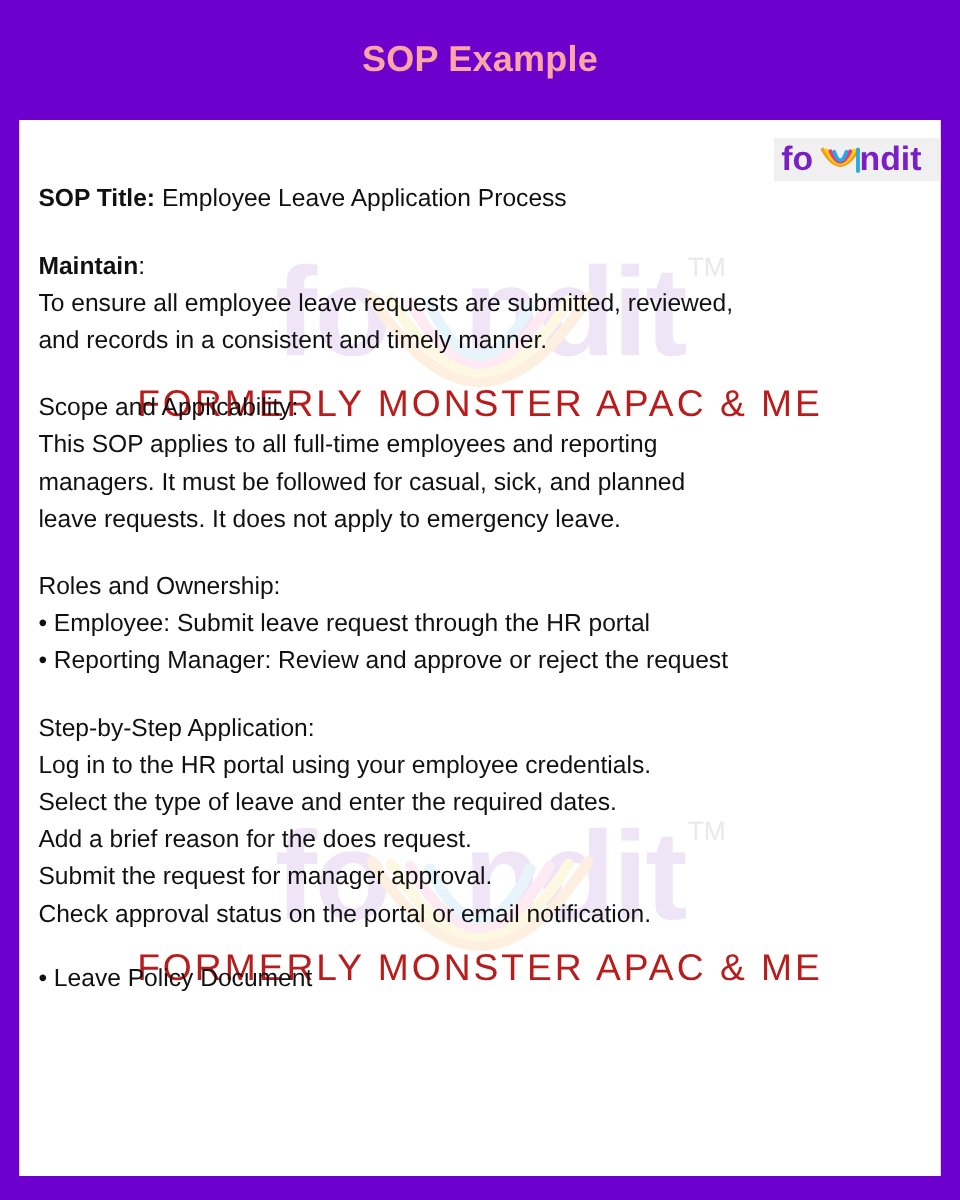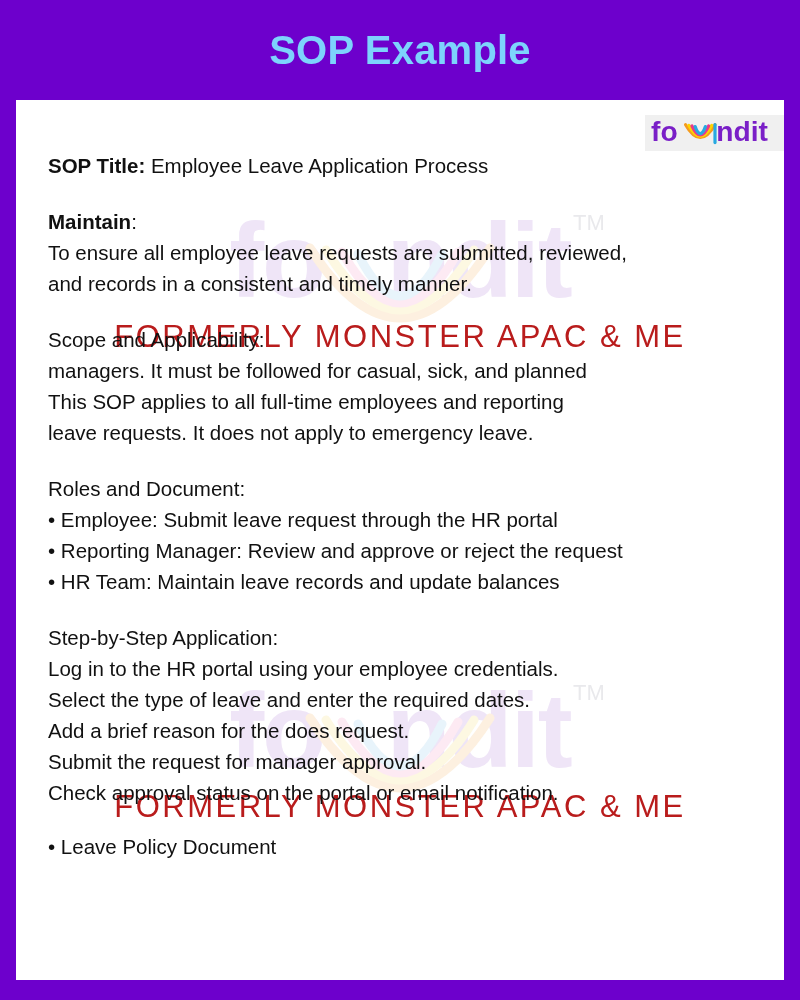--- a/index.html
+++ b/index.html
@@ -14,22 +14,22 @@
   
   .header {
     height:100px;
     width:800px;
     background:#6d00cc;
     display:flex;
     align-items:center;
     justify-content:center;
   }
   .header-title {
-    color:#7dd3fc;
-    font-size:40px;
+    color:#fca5a5;
+    font-size:30px;
     font-weight:bold;
     letter-spacing:.2px;
   }
 
   
   .doc-panel {
     position:absolute;
     left:16px;
     top:100px;
     width:768px;
@@ -92,21 +92,21 @@
     background:#f0f0f0;
     display:flex;
     align-items:center;
     justify-content:center;
   }
   .logo-svg { display:block; }
 
   
   .doc-body {
     position:relative;
-    padding:50px 32px 0 32px;
+    padding:50px 32px 0 16px;
     z-index:2;
   }
   .line {
     font-size:20.5px;
     line-height:31px;
     color:#111111;
     white-space:nowrap;
   }
   .line.b { font-weight:normal; }
   .line strong { font-weight:bold; }
@@ -172,30 +172,29 @@
 
     <div class="gap"></div>
 
     <div class="line"><strong>Maintain</strong><span>:</span></div>
     <div class="line">To ensure all employee leave requests are submitted, reviewed,</div>
     <div class="line">and records in a consistent and timely manner.</div>
 
     <div class="gap"></div>
 
     <div class="line b">Scope and Applicability:</div>
+    <div class="line">This SOP applies to all full-time employees and reporting</div>
     <div class="line">managers. It must be followed for casual, sick, and planned</div>
-    <div class="line">This SOP applies to all full-time employees and reporting</div>
     <div class="line">leave requests. It does not apply to emergency leave.</div>
 
     <div class="gap"></div>
 
-    <div class="line b">Roles and Document:</div>
+    <div class="line b">Roles and Ownership:</div>
     <div class="line">• Employee: Submit leave request through the HR portal</div>
     <div class="line">• Reporting Manager: Review and approve or reject the request</div>
-    <div class="line">• HR Team: Maintain leave records and update balances</div>
 
     <div class="gap"></div>
 
     <div class="line b">Step-by-Step Application:</div>
     <div class="line">Log in to the HR portal using your employee credentials.</div>
     <div class="line">Select the type of leave and enter the required dates.</div>
     <div class="line">Add a brief reason for the does request.</div>
     <div class="line">Submit the request for manager approval.</div>
     <div class="line">Check approval status on the portal or email notification.</div>
 

